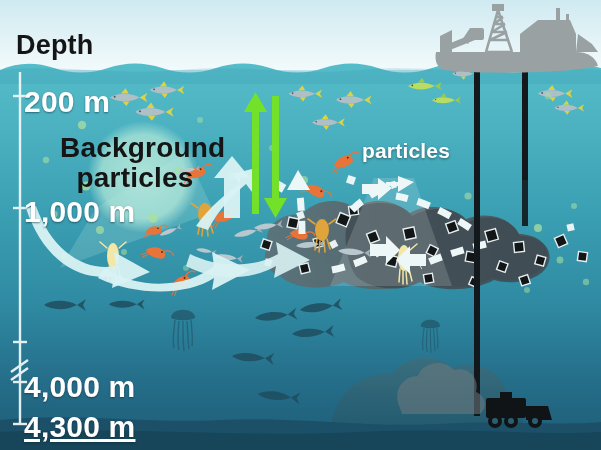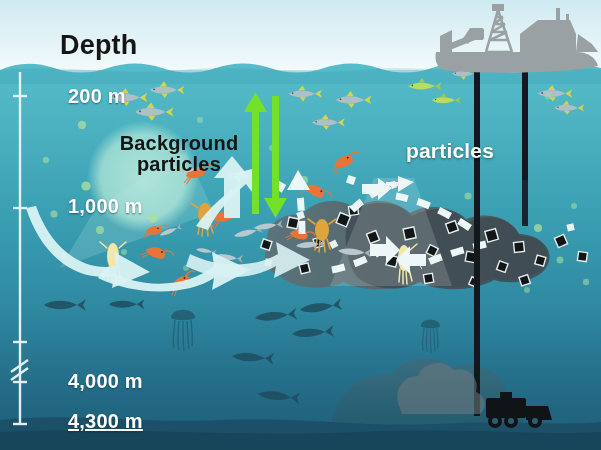--- a/index.html
+++ b/index.html
@@ -1,30 +1,30 @@
 <!DOCTYPE html>
 <html><head>
 <meta charset="utf-8">
 <style>
   html,body{margin:0;padding:0;background:#fff;}
   body{font-family:"Liberation Sans",sans-serif;}
   #scene{position:relative;width:601px;height:450px;overflow:hidden;background:#bfe3ec;}
   .layer{position:absolute;left:0;top:0;width:601px;height:450px;}
   svg{display:block;}
   
-  .lbl{position:absolute;white-space:nowrap;font-weight:bold;letter-spacing:.2px;margin-left:44px;}
+  .lbl{position:absolute;white-space:nowrap;font-weight:bold;letter-spacing:.2px;}
   #depth-title{left:16px;top:30px;font-size:27px;color:#151515;}
-  .depth-tick{color:#ffffff;font-size:20px;font-weight:bold;
+  .depth-tick{color:#ffffff;font-size:30px;font-weight:bold;
      text-shadow:0 1px 2px rgba(8,40,55,.55);}
   #t200{left:24px;top:85px;}
   #t1000{left:24px;top:195px;}
   #t2000{left:24px;top:330px;}
   #t4000{left:24px;top:370px;}
   #t4300{left:24px;top:410px;text-decoration:underline;}
-  #bg-label{left:60px;top:133px;font-size:20px;color:#151515;line-height:1.07;text-align:center;width:150px;}
+  #bg-label{left:60px;top:133px;font-size:28px;color:#151515;line-height:1.07;text-align:center;width:150px;}
   #plume-label{left:347px;top:140px;font-size:21px;color:#ffffff;line-height:1.07;text-align:center;width:118px;
      text-shadow:0 1px 3px rgba(0,0,0,.45);}
 </style>
 </head>
 <body>
 
 <div id="scene">
 
   <svg class="layer" viewBox="0 0 601 450" width="601" height="450" xmlns="http://www.w3.org/2000/svg">
     <defs>

